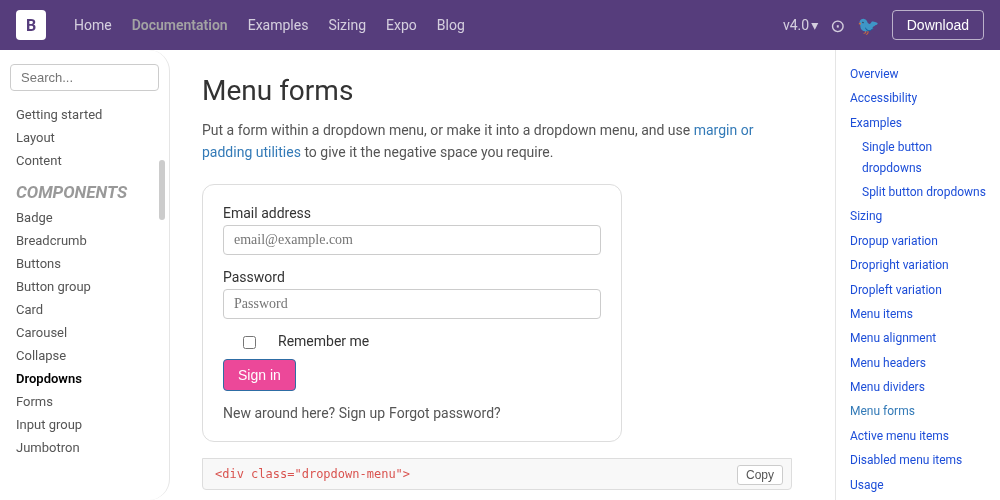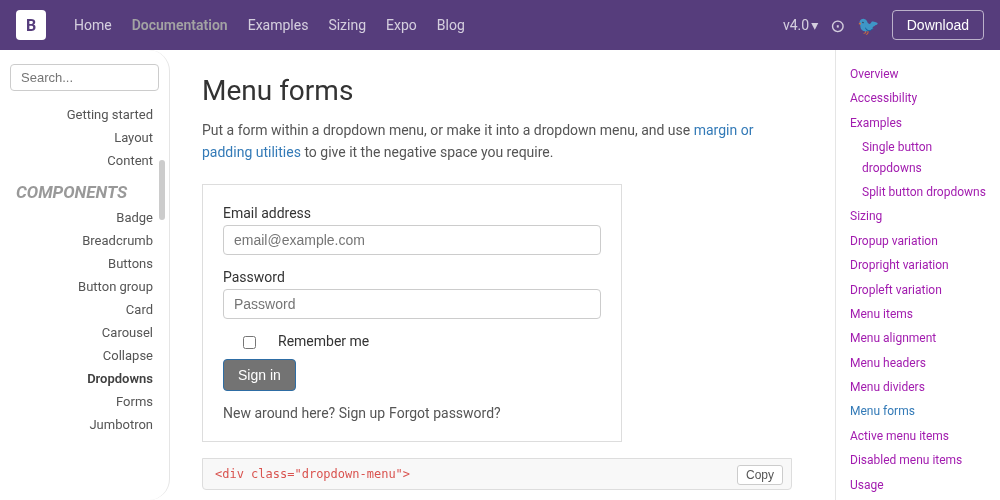--- a/index.html
+++ b/index.html
@@ -104,23 +104,22 @@
       margin-top: 6px;
       font-style: italic;
     }
     .sidebar-item {
       display: block;
       padding: 4px 16px;
       color: #555;
       text-decoration: none;
       font-size: 13px;
       cursor: pointer;
-      text-align: right;
-    }
-    .sidebar-item.active { color: #404040; font-weight: 600; }
+    }
+    .sidebar-item.active { color: #000000; font-weight: 600; }
     .sidebar-scroll-indicator {
       position: absolute;
       right: 4px;
       top: 110px;
       width: 6px;
       height: 60px;
       background: #ccc;
       border-radius: 3px;
     }
 
@@ -144,21 +143,21 @@
       margin-bottom: 20px;
     }
     .page-desc a {
       color: #337ab7;
       text-decoration: none;
     }
 
     
     .demo-box {
       border: 1px solid #ddd;
-      border-radius: 0;
+      border-radius: 12px;
       padding: 20px;
       margin-bottom: 16px;
       max-width: 420px;
     }
     .form-group { margin-bottom: 14px; }
     .form-label {
       display: block;
       font-size: 14px;
       font-weight: 400;
       margin-bottom: 4px;
@@ -166,34 +165,35 @@
     }
     .form-control {
       display: block;
       width: 100%;
       padding: 6px 10px;
       border: 1px solid #ccc;
       border-radius: 4px;
       font-size: 14px;
       color: #555;
       outline: none;
+      font-family: Liberation Serif, serif;
     }
     .checkbox-label {
       display: flex;
       align-items: flex-end;
       gap: 22px;
       font-size: 14px;
       color: #333;
       margin-bottom: 10px;
       cursor: pointer;
       margin-left: 20px;
     }
     .checkbox-label input { margin: 0; }
     .btn-primary {
-      background: #737373;
+      background: #ec4899;
       color: #fff;
       border: 1px solid #2e6da4;
       padding: 7px 14px;
       border-radius: 4px;
       font-size: 14px;
       cursor: pointer;
       margin-bottom: 14px;
     }
     .form-links {
       display: flex;
@@ -238,21 +238,21 @@
       width: 165px;
       border-left: 1px solid #e5e5e5;
       overflow-y: auto;
       padding: 12px 14px;
       flex-shrink: 0;
       background: #fff;
     }
     .right-sidebar-item {
       display: block;
       font-size: 12px;
-      color: #a21caf;
+      color: #1d4ed8;
       text-decoration: none;
       padding: 2px 0;
       cursor: pointer;
       line-height: 1.7;
     }
     .right-sidebar-item.active { color: #337ab7; }
     .right-sidebar-item.sub {
       padding-left: 12px;
     }
   </style>
@@ -289,20 +289,21 @@
     <div class="sidebar-section-title">Components</div>
     <a class="sidebar-item">Badge</a>
     <a class="sidebar-item">Breadcrumb</a>
     <a class="sidebar-item">Buttons</a>
     <a class="sidebar-item">Button group</a>
     <a class="sidebar-item">Card</a>
     <a class="sidebar-item">Carousel</a>
     <a class="sidebar-item">Collapse</a>
     <a class="sidebar-item active">Dropdowns</a>
     <a class="sidebar-item">Forms</a>
+    <a class="sidebar-item">Input group</a>
     <a class="sidebar-item">Jumbotron</a>
   </div>
 
   <div class="content">
     <h1 class="page-title">Menu forms</h1>
     <p class="page-desc">
       <span>Put a form within a dropdown menu, or make it into a dropdown menu, and use</span>
       <a href="#">margin or padding utilities</a>
       <span> to give it the negative space you require.</span>
     </p>

